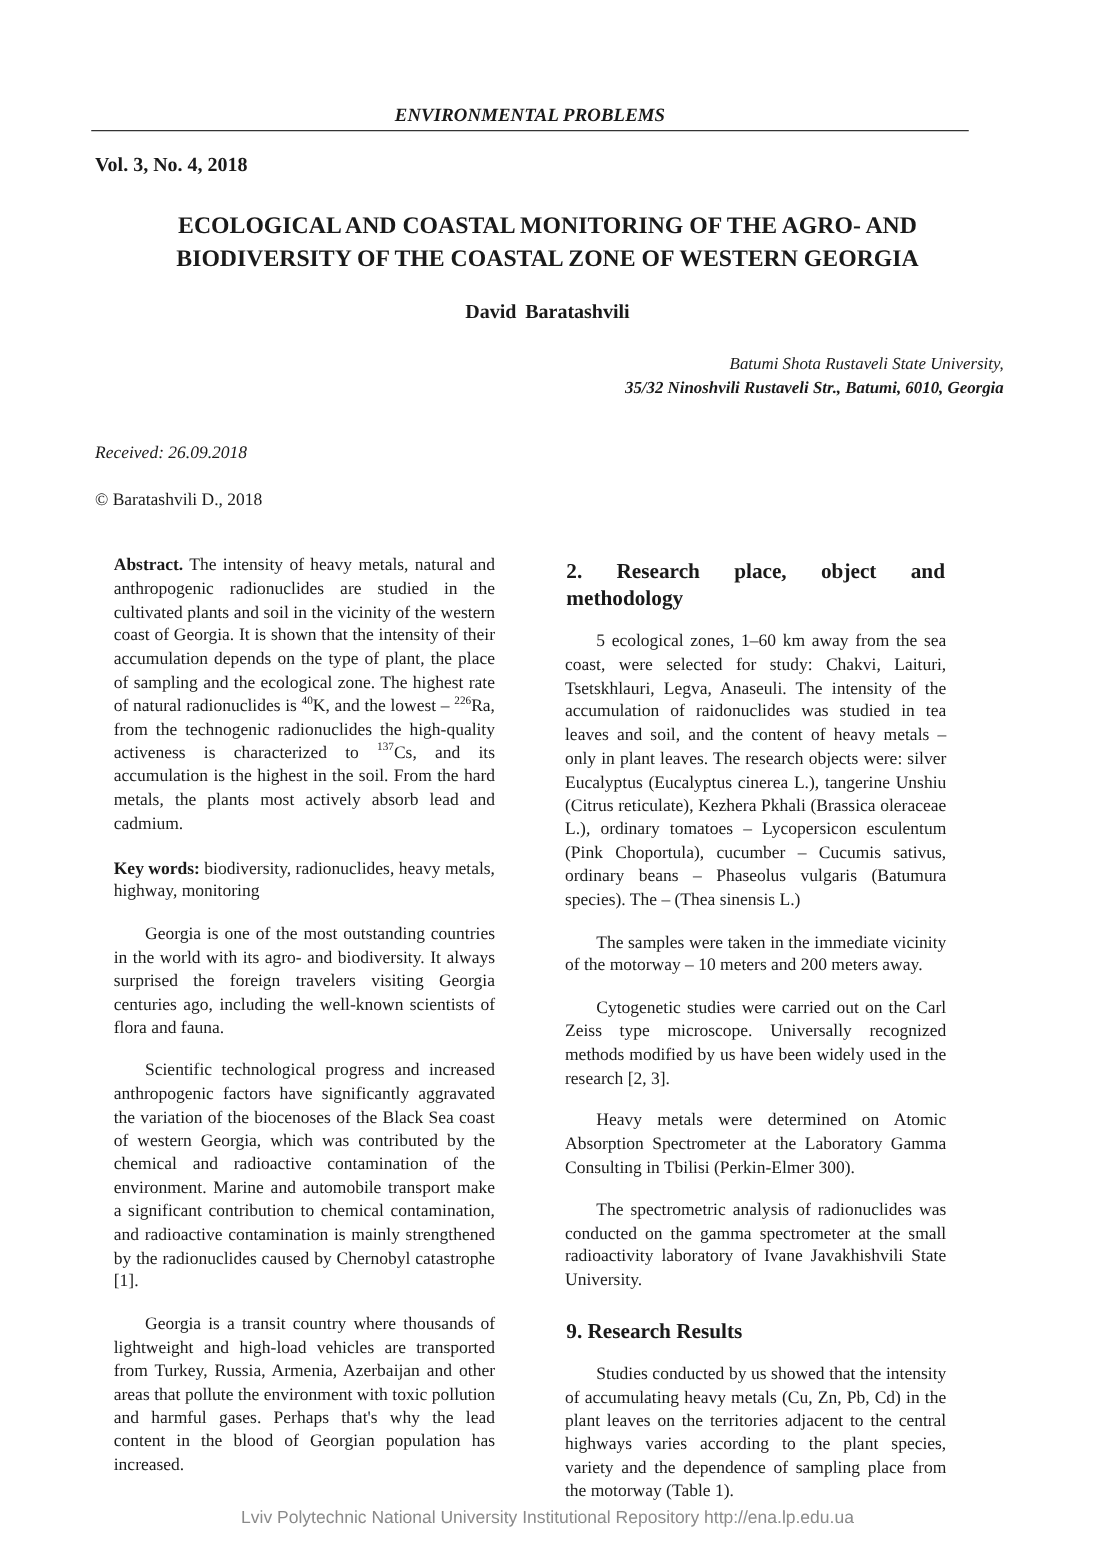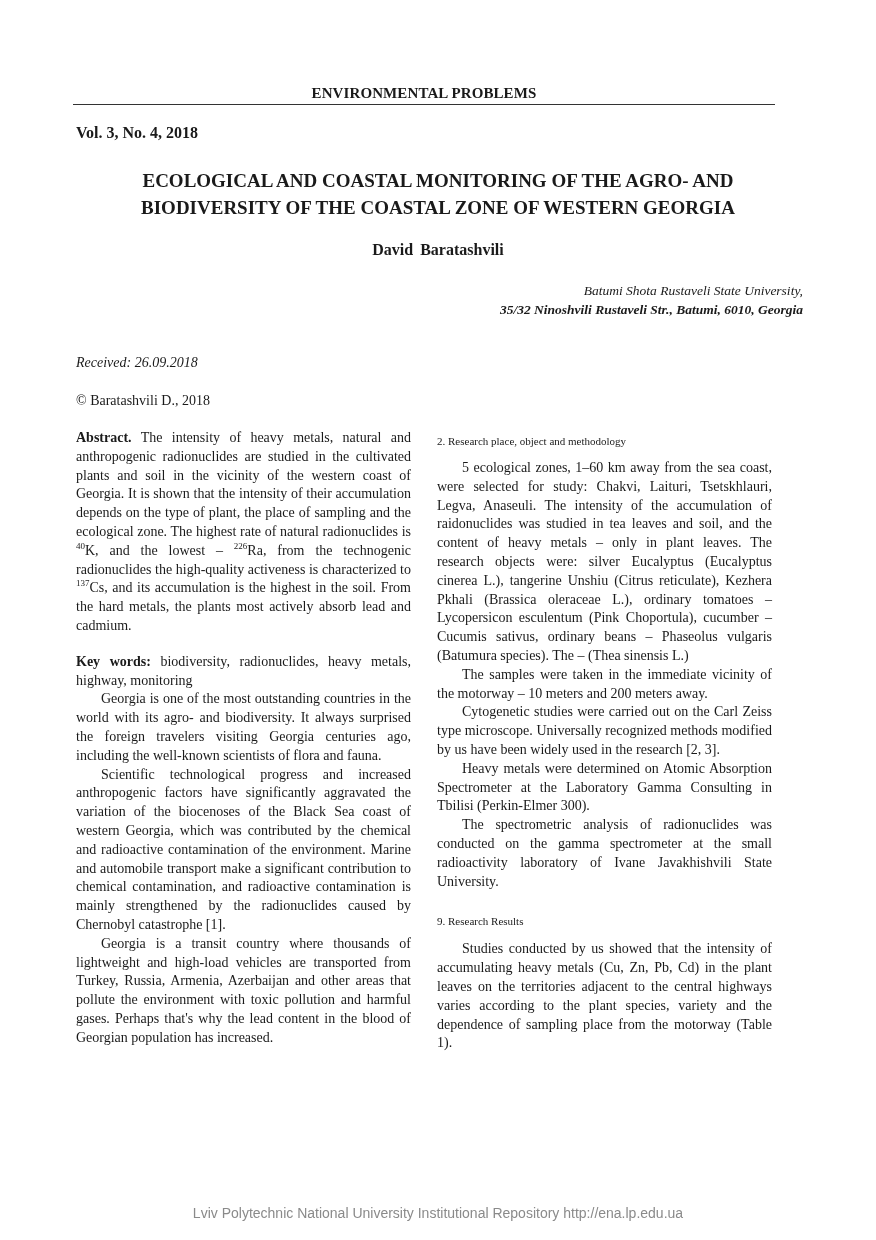--- a/index.html
+++ b/index.html
@@ -1,37 +1,37 @@
 <!DOCTYPE html>
 <html><head>
 <meta charset="utf-8">
 <style>
   html, body { margin: 0; padding: 0; background: #ffffff; }
   body { width: 876px; height: 1240px; position: relative; overflow: hidden;
          font-family: "Liberation Serif", serif; color: #1a1a1a; }
   .journal-header { position: absolute; left: 73px; top: 85px; width: 702px; text-align: center;
-         font-weight: bold; font-size: 15px; letter-spacing: 0.1px; }
+         font-weight: bold; font-size: 15px; letter-spacing: 0.1px; font-style: italic; }
   .header-rule { position: absolute; left: 73px; top: 104px; width: 702px; height: 0;
          border-top: 1px solid #333; }
   .volume { position: absolute; left: 76px; top: 124px; font-weight: bold; font-size: 16px; }
   .title { position: absolute; left: 73px; top: 167px; width: 730px; text-align: center;
          font-weight: bold; font-size: 19px; line-height: 27px; }
   .author { position: absolute; left: 73px; top: 241px; width: 730px; text-align: center;
          font-weight: bold; font-size: 16px; word-spacing: 3px; }
   .affil { position: absolute; left: 73px; top: 281px; width: 730px; text-align: right;
          font-style: italic; font-size: 13.5px; line-height: 19px; }
   .affil .b { font-weight: bold; }
   .received { position: absolute; left: 76px; top: 355px; font-style: italic; font-size: 14px; }
   .copyright { position: absolute; left: 76px; top: 393px; font-size: 14px; }
   .col { position: absolute; width: 335px; font-size: 14px; line-height: 18.8px; text-align: justify; }
   .col-left { left: 76px; top: 429px; }
   .col-right { left: 437px; top: 430px; }
-  .col p { margin: 0; }
+  .col p { margin: 15px; }
   .indent { text-indent: 25px; }
-  .sec-h { font-weight: normal; font-size: 11px; margin: 0; line-height: 22px; }
+  .sec-h { font-weight: bold; font-size: 17px; margin: 16px; line-height: 22px; }
   sup { font-size: 9px; line-height: 0; vertical-align: 6px; }
   .footer { position: absolute; left: 0; top: 1205px; width: 876px; text-align: center;
          font-family: "Liberation Sans", sans-serif; font-size: 14px; color: #8a8a8a; }
 </style>
 </head>
 <body>
 
 <div class="journal-header">ENVIRONMENTAL PROBLEMS</div>
 <div class="header-rule"></div>
 <div class="volume">Vol. 3, No. 4, 2018</div>

